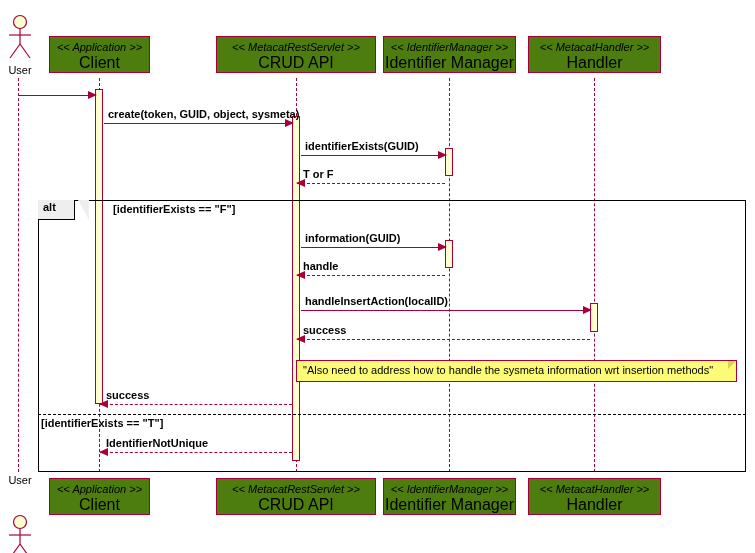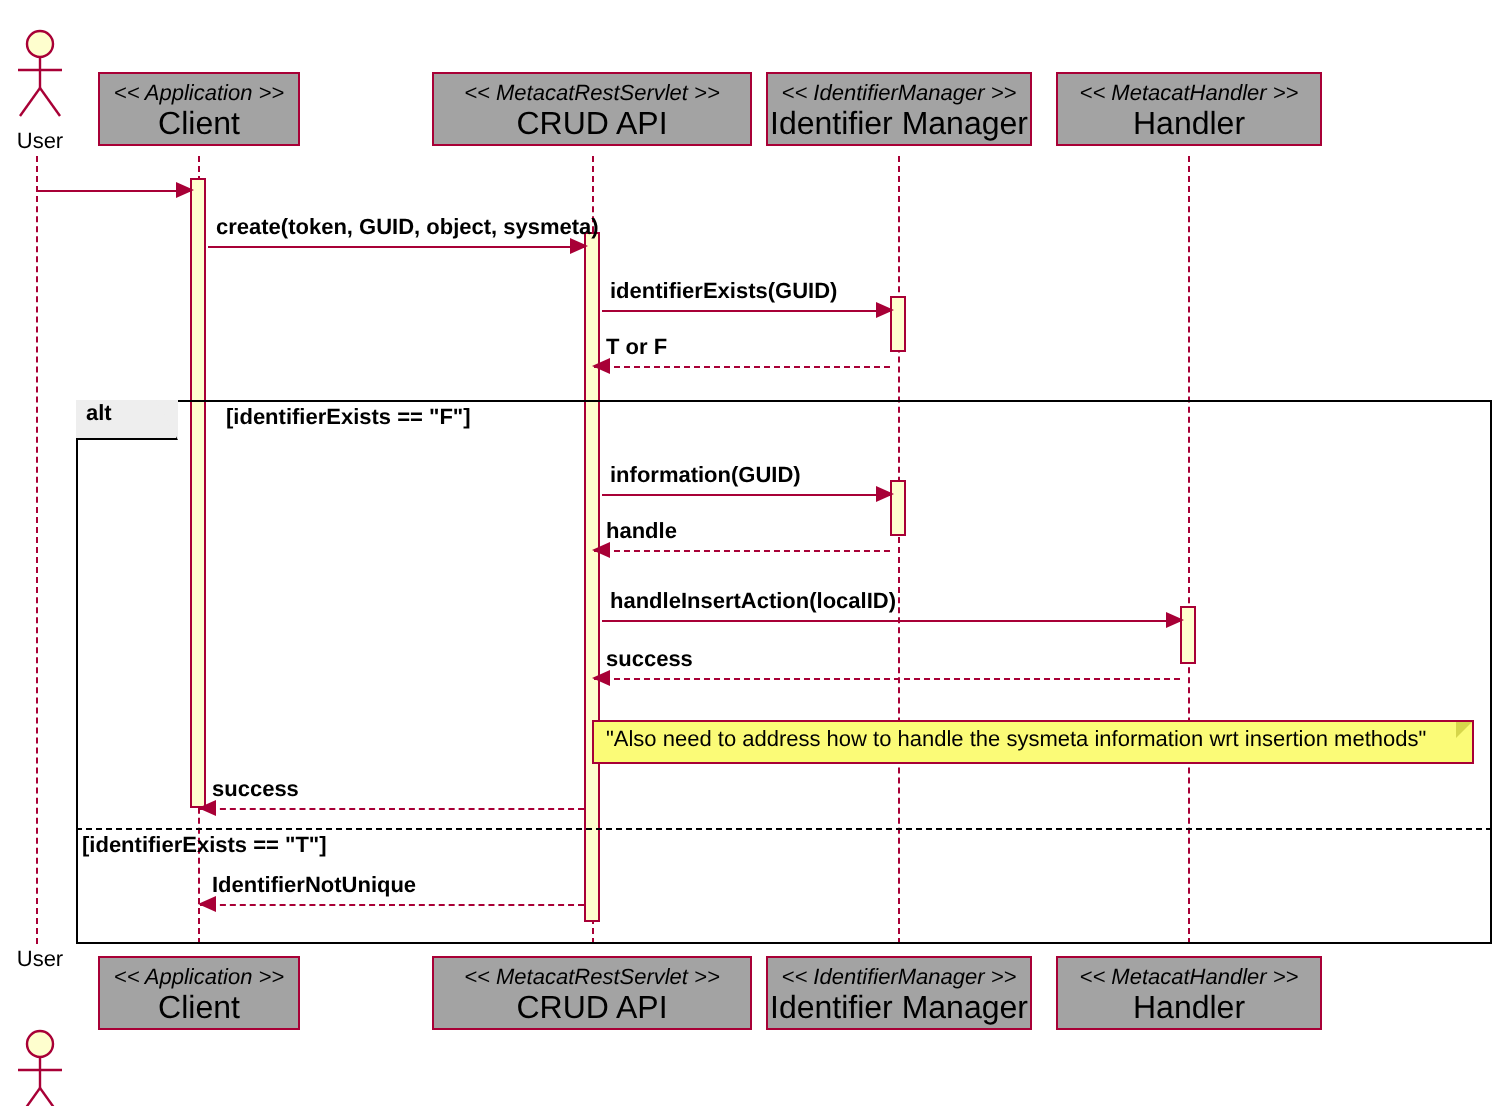--- a/index.html
+++ b/index.html
@@ -6,21 +6,21 @@
   body{width:755px;height:553px;font-family:"Liberation Sans",sans-serif;overflow:hidden;}
   #stage{position:relative;width:755px;height:553px;}
 
   
   .lifeline{position:absolute;width:0;border-left:1px dashed #A80036;}
 
   
   .participant{
     position:absolute;
     box-sizing:border-box;
-    background:#a3a3a3;
+    background:#4d7c0f;
     border:1px solid #A80036;
     text-align:center;
     color:#000;
     line-height:1.15;
     padding-top:4px;
   }
   .participant .stereo{font-style:italic;font-size:11px;display:block;}
   .participant .pname{font-size:16px;display:block;}
 
   
@@ -139,21 +139,21 @@
   </div>
 
   <div class="arrow left dashed" style="left:297px;top:183px;width:148px;">
     <div class="line"></div>
     <div class="head"></div>
     <div class="lbl">T or F</div>
   </div>
 
   <div class="frame" style="left:38px;top:200px;width:708px;height:272px;"></div>
 
-  <div class="frame-tab" style="left:38px;top:200px;width:51px;height:20px;">
+  <div class="frame-tab" style="left:38px;top:200px;width:37px;height:20px;">
     <span>alt</span>
   </div>
 
   <div class="frame-tab-shape" style="left:78px;top:200px;border-left:11px solid transparent;border-top:20px solid #EEEEEE;"></div>
 
   <div class="guard" style="left:113px;top:203px;">[identifierExists == "F"]</div>
 
   <div class="arrow right" style="left:301px;top:247px;width:145px;">
     <div class="line"></div>
     <div class="head"></div>

